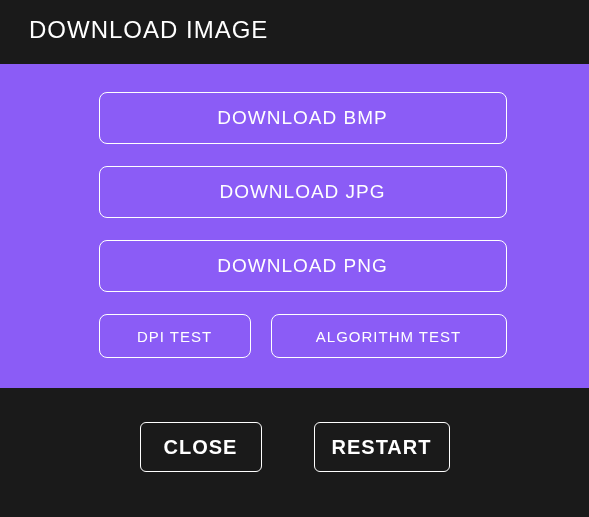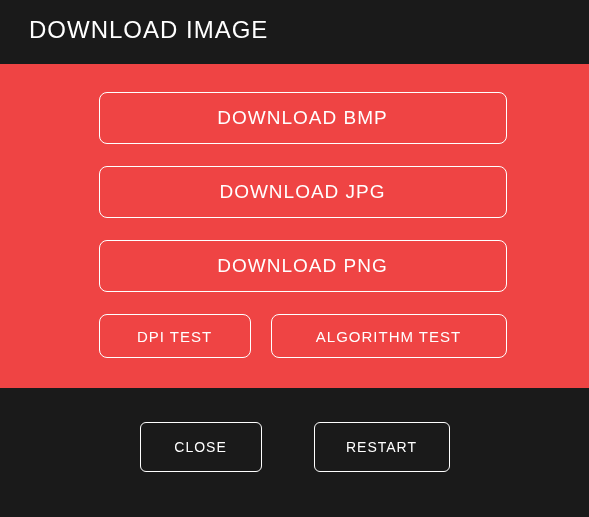--- a/index.html
+++ b/index.html
@@ -18,21 +18,21 @@
     .header {
       padding: 16px 18px 20px 29px;
     }
     .header-title {
       font-size: 24px;
       font-weight: 400;
       letter-spacing: 1px;
       color: #ffffff;
     }
     .main-panel {
-      background: #ef4444;
+      background: #8b5cf6;
       padding: 28px 0 30px 16px;
     }
     .button-stack {
       display: flex;
       flex-direction: column;
       align-items: center;
       gap: 22px;
     }
     .wide-button {
       width: 408px;
@@ -82,22 +82,22 @@
       display: flex;
       justify-content: center;
       gap: 52px;
     }
     .footer-button {
       height: 50px;
       background: transparent;
       border: 1.5px solid #ffffff;
       border-radius: 6px;
       color: #ffffff;
-      font-size: 14px;
-      font-weight: 400;
+      font-size: 20px;
+      font-weight: 700;
       letter-spacing: 1px;
       cursor: pointer;
       font-family: inherit;
       display: flex;
       align-items: center;
       justify-content: center;
       padding: 0 28px;
     }
     .footer-button.close {
       width: 122px;

